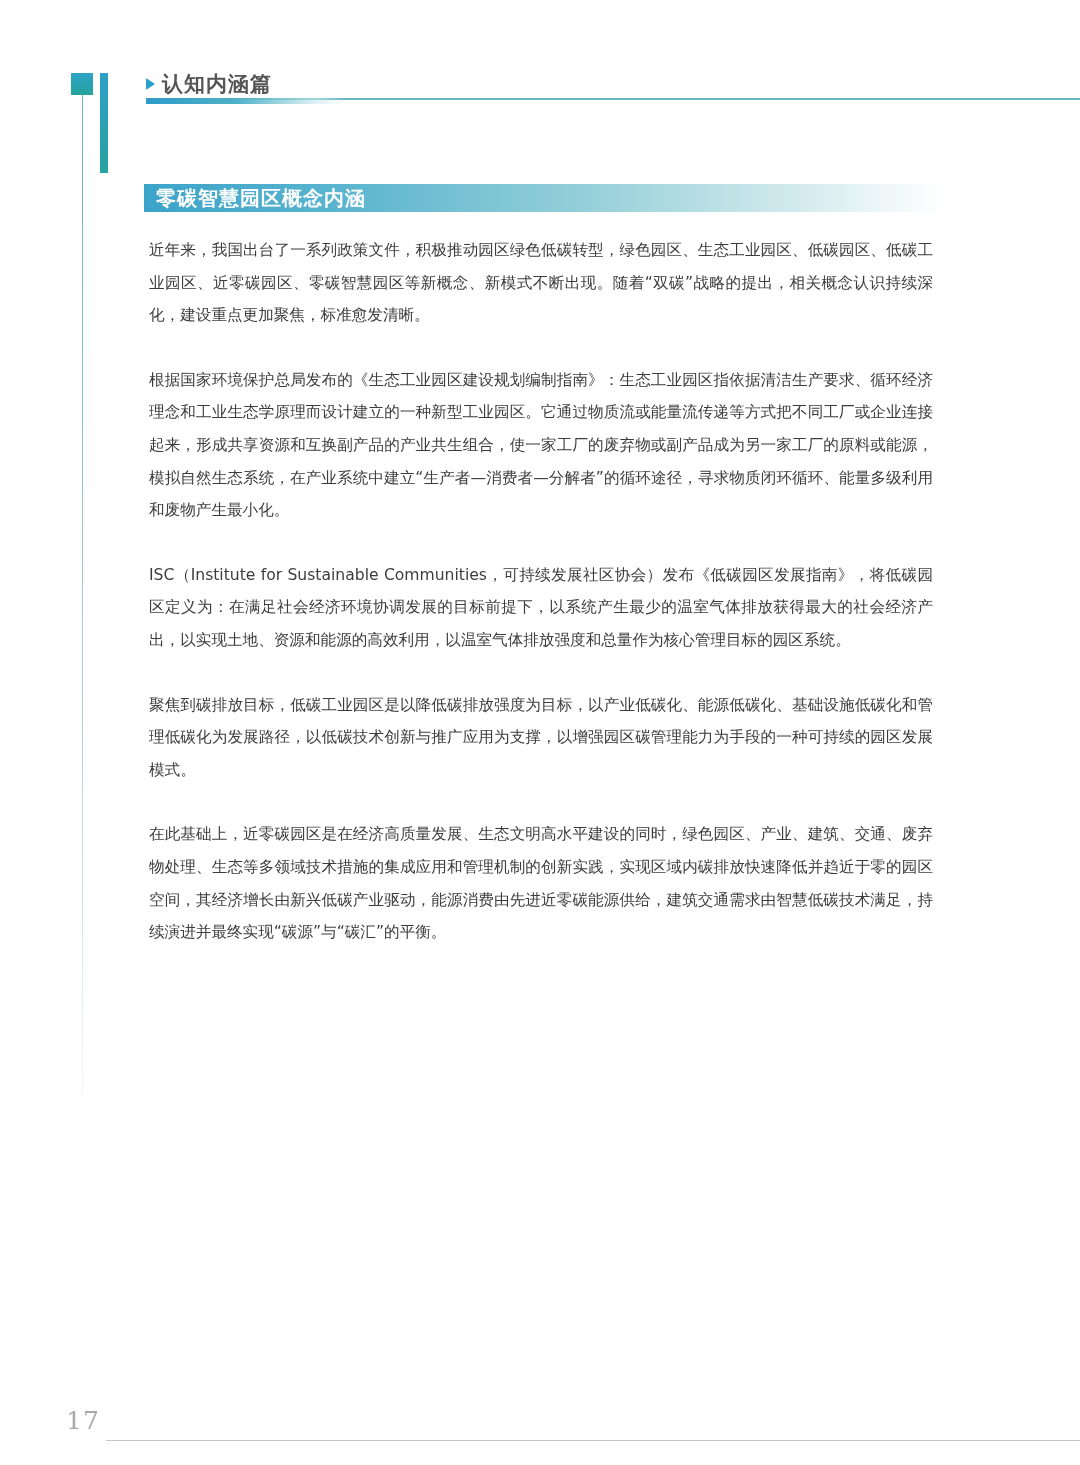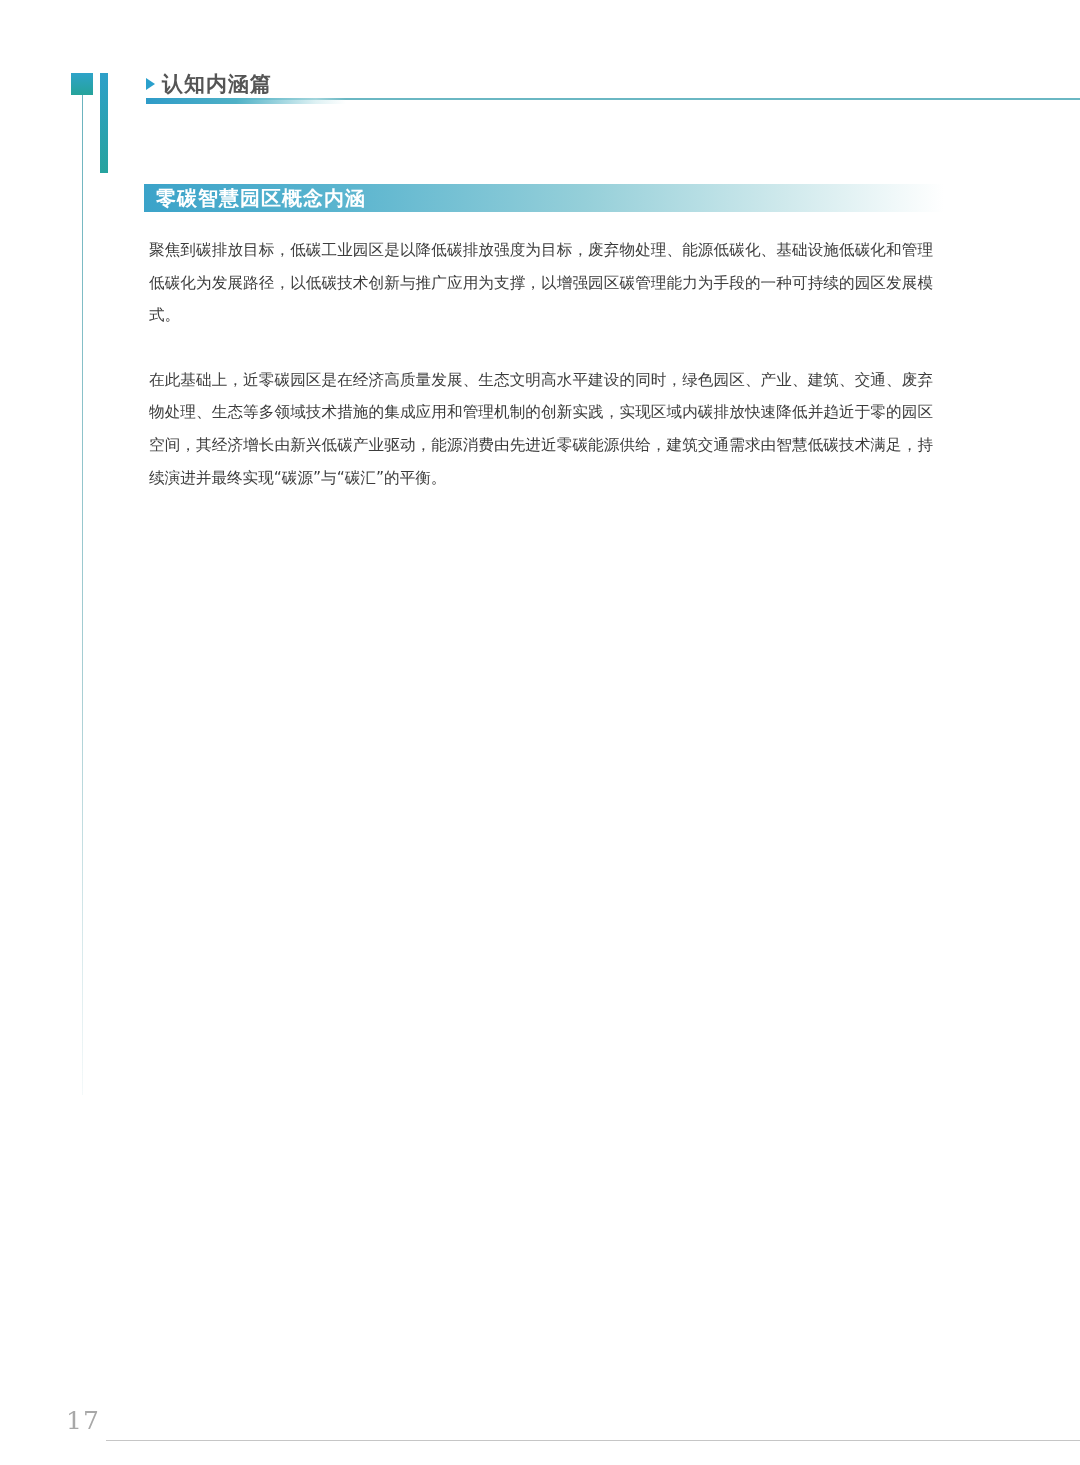--- a/index.html
+++ b/index.html
@@ -143,18 +143,21 @@
   <span class="section-title">认知内涵篇</span>
 </div>
 <div class="header-line-thin"></div>
 <div class="header-line-thick"></div>
 
 <div class="banner">
   <span class="banner-title">零碳智慧园区概念内涵</span>
 </div>
 
 <div class="content">
-  <p class="para">聚焦到碳排放目标，低碳工业园区是以降低碳排放强度为目标，废弃物处理、能源低碳化、基础设施低碳化和管理低碳化为发展路径，以低碳技术创新与推广应用为支撑，以增强园区碳管理能力为手段的一种可持续的园区发展模式。</p>
+  <p class="para">近年来，我国出台了一系列政策文件，积极推动园区绿色低碳转型，绿色园区、生态工业园区、低碳园区、低碳工业园区、近零碳园区、零碳智慧园区等新概念、新模式不断出现。随着“双碳”战略的提出，相关概念认识持续深化，建设重点更加聚焦，标准愈发清晰。</p>
+  <p class="para">根据国家环境保护总局发布的《生态工业园区建设规划编制指南》：生态工业园区指依据清洁生产要求、循环经济理念和工业生态学原理而设计建立的一种新型工业园区。它通过物质流或能量流传递等方式把不同工厂或企业连接起来，形成共享资源和互换副产品的产业共生组合，使一家工厂的废弃物或副产品成为另一家工厂的原料或能源，模拟自然生态系统，在产业系统中建立“生产者—消费者—分解者”的循环途径，寻求物质闭环循环、能量多级利用和废物产生最小化。</p>
+  <p class="para">ISC（Institute for Sustainable Communities，可持续发展社区协会）发布《低碳园区发展指南》，将低碳园区定义为：在满足社会经济环境协调发展的目标前提下，以系统产生最少的温室气体排放获得最大的社会经济产出，以实现土地、资源和能源的高效利用，以温室气体排放强度和总量作为核心管理目标的园区系统。</p>
+  <p class="para">聚焦到碳排放目标，低碳工业园区是以降低碳排放强度为目标，以产业低碳化、能源低碳化、基础设施低碳化和管理低碳化为发展路径，以低碳技术创新与推广应用为支撑，以增强园区碳管理能力为手段的一种可持续的园区发展模式。</p>
   <p class="para">在此基础上，近零碳园区是在经济高质量发展、生态文明高水平建设的同时，绿色园区、产业、建筑、交通、废弃物处理、生态等多领域技术措施的集成应用和管理机制的创新实践，实现区域内碳排放快速降低并趋近于零的园区空间，其经济增长由新兴低碳产业驱动，能源消费由先进近零碳能源供给，建筑交通需求由智慧低碳技术满足，持续演进并最终实现“碳源”与“碳汇”的平衡。</p>
 </div>
 
 <div class="page-number">17</div>
 <div class="footer-line"></div>
 
 </body></html>

